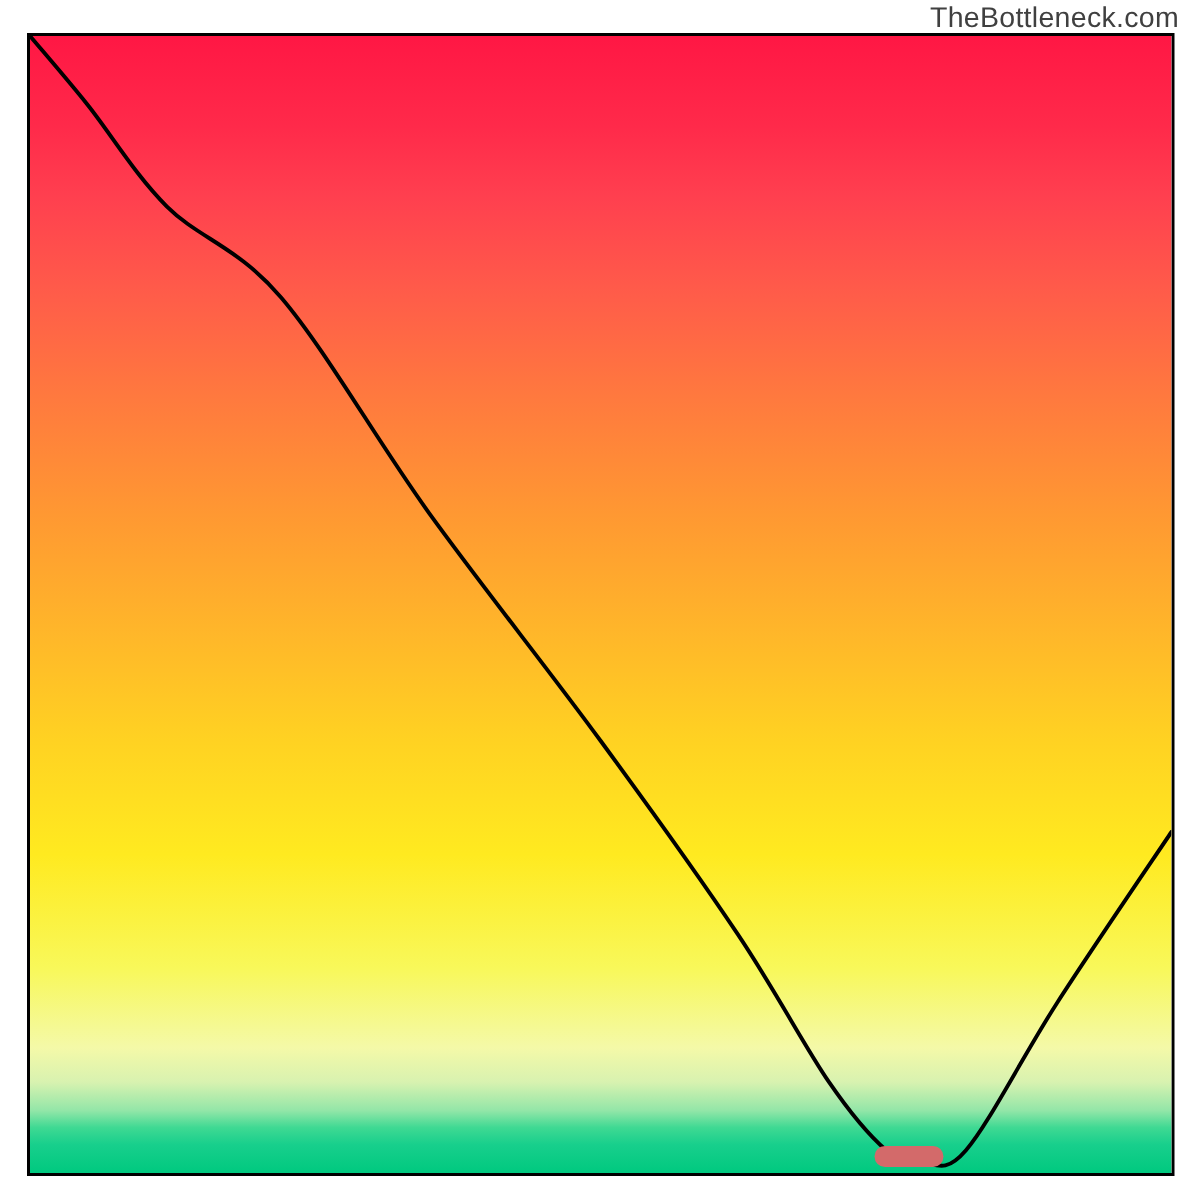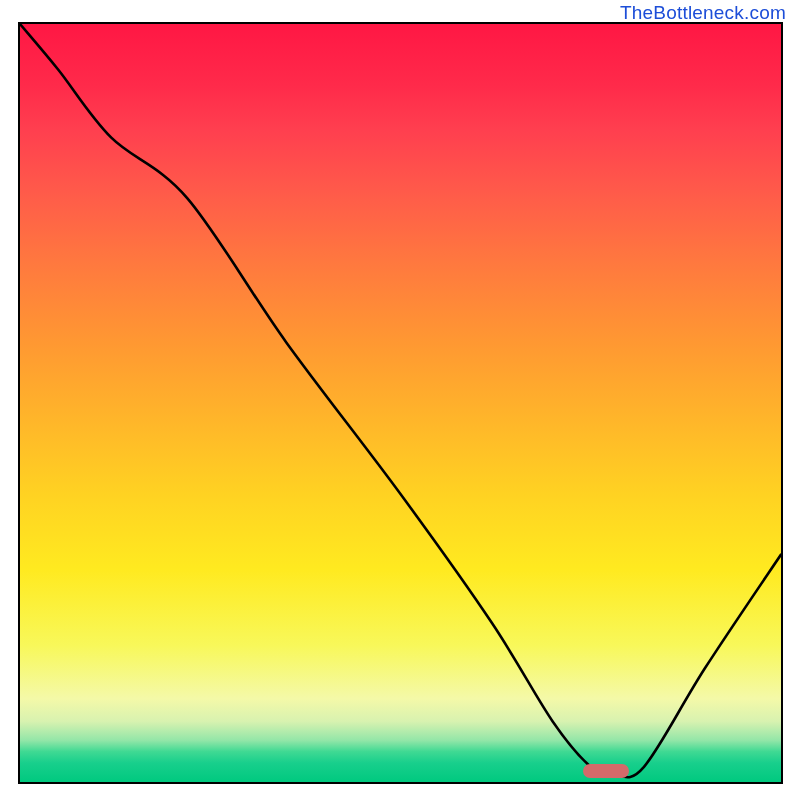--- a/index.html
+++ b/index.html
@@ -62,21 +62,21 @@
     height: 14px;
     border-radius: 8px;
     background: #d36a6a;
   }
   .watermark {
     position: absolute;
     top: 2px;
     right: 14px;
     font-family: Arial, Helvetica, sans-serif;
     font-size: 19px;
-    color: #1d4ed8;
+    color: #404040;
     letter-spacing: 0.2px;
   }
 </style>
 </head>
 <body>
 
 <div class="watermark">TheBottleneck.com</div>
 
 <div class="frame">
   <div class="gradient"></div>

